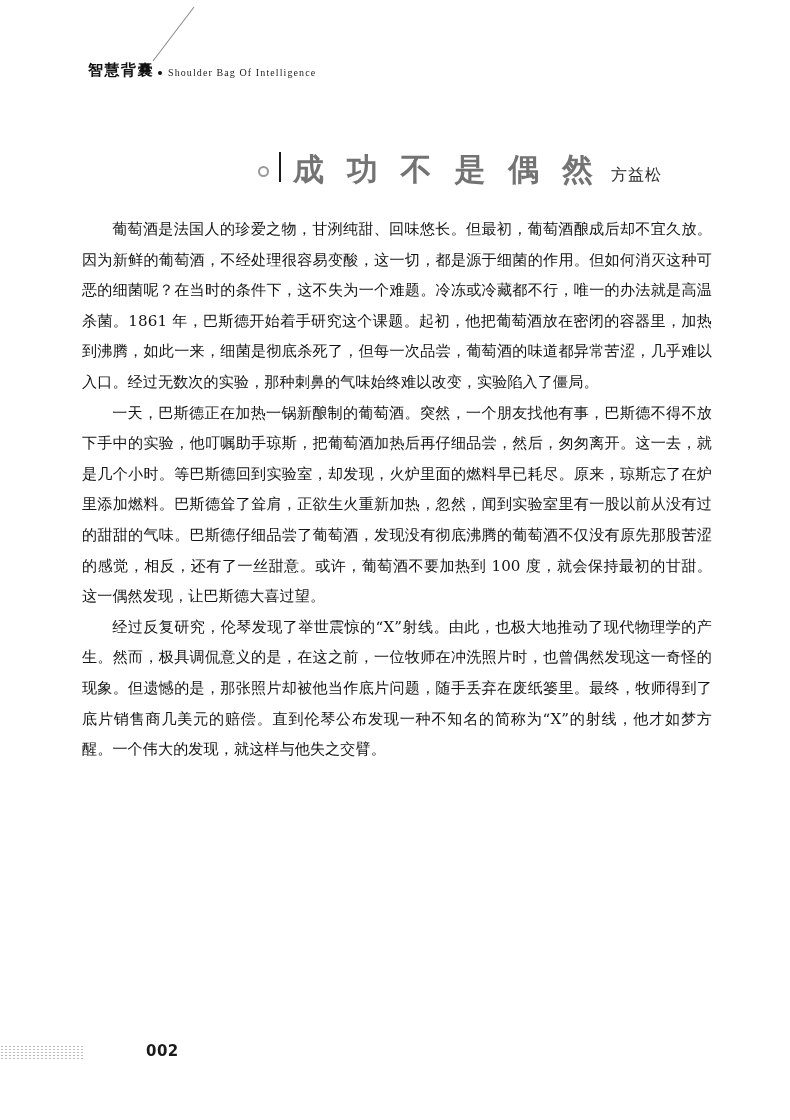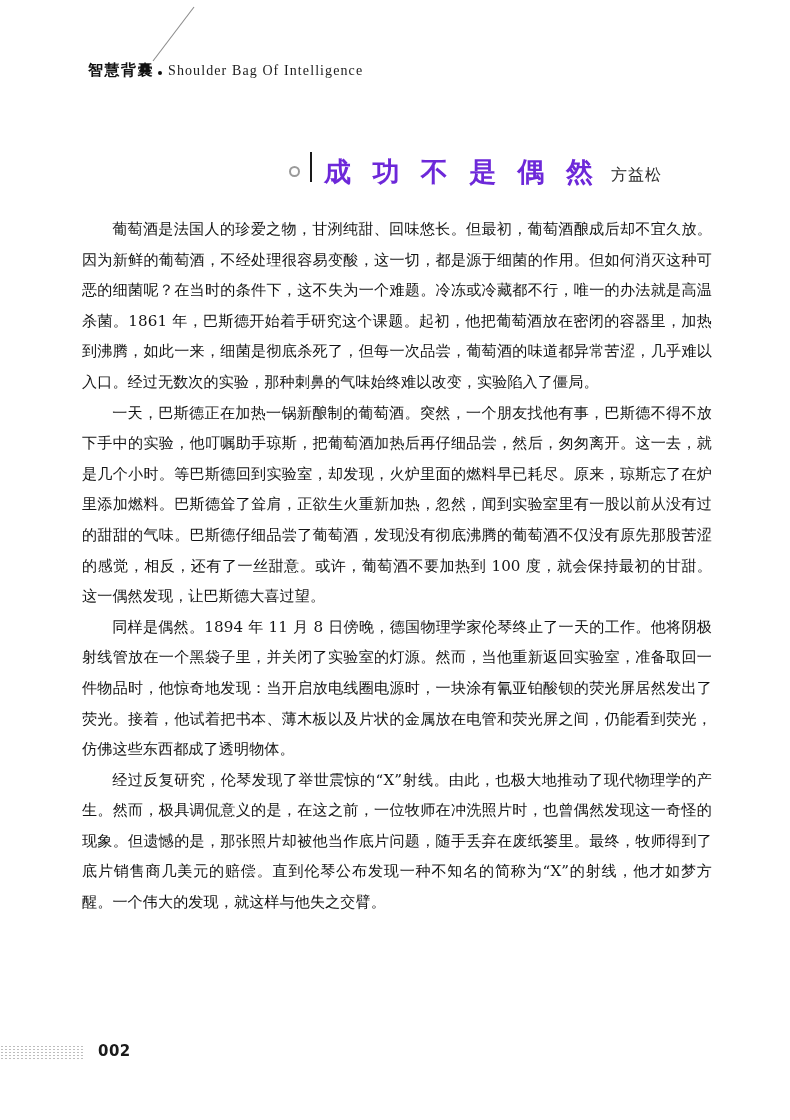--- a/index.html
+++ b/index.html
@@ -40,21 +40,21 @@
   .rh-dot {
     width: 4px;
     height: 4px;
     border-radius: 50%;
     background: #111;
     margin: 0 6px 3px 4px;
     flex: none;
   }
   .rh-en {
     font-family: "Liberation Serif", "DejaVu Serif", serif;
-    font-size: 14px;
+    font-size: 10px;
     letter-spacing: 1.1px;
     color: #1c1c1c;
     line-height: 1;
     white-space: nowrap;
   }
   .rh-slash {
     position: absolute;
     left: 150px;
     top: 6px;
     width: 46px;
@@ -94,23 +94,23 @@
   .title-rule {
     width: 2px;
     height: 30px;
     background: #1a1a1a;
     margin: 0 12px 3px 0;
     flex: none;
   }
   .title-text {
     font-family: "DejaVu Sans", "Liberation Sans", sans-serif;
     font-weight: bold;
-    font-size: 27px;
+    font-size: 31px;
     letter-spacing: 6px;
-    color: #6d28d9;
+    color: #737373;
     line-height: 1;
     white-space: nowrap;
   }
   .title-author {
     font-family: "DejaVu Sans", "Liberation Sans", sans-serif;
     font-size: 16px;
     letter-spacing: 1px;
     color: #2a2a2a;
     margin: 0 0 2px 12px;
     line-height: 1;
@@ -136,20 +136,21 @@
     letter-spacing: 0.1px;
   }
 
   
   .footer {
     position: absolute;
     left: 0;
     top: 1044px;
     display: flex;
     align-items: center;
+    gap: 48px;
   }
   .footer-dots {
     width: 84px;
     height: 14px;
     background-image:
       radial-gradient(#b9b9b9 0.8px, transparent 0.9px);
     background-size: 4px 3px;
     background-position: 0 0;
     opacity: 0.95;
   }
@@ -181,21 +182,20 @@
   <div class="title-block">
     <span class="title-bullet"></span>
     <span class="title-rule"></span>
     <span class="title-text">成 功 不 是 偶 然</span>
     <span class="title-author">方益松</span>
   </div>
 
   <div class="body-copy">
     <p>葡萄酒是法国人的珍爱之物，甘洌纯甜、回味悠长。但最初，葡萄酒酿成后却不宜久放。因为新鲜的葡萄酒，不经处理很容易变酸，这一切，都是源于细菌的作用。但如何消灭这种可恶的细菌呢？在当时的条件下，这不失为一个难题。冷冻或冷藏都不行，唯一的办法就是高温杀菌。1861 年，巴斯德开始着手研究这个课题。起初，他把葡萄酒放在密闭的容器里，加热到沸腾，如此一来，细菌是彻底杀死了，但每一次品尝，葡萄酒的味道都异常苦涩，几乎难以入口。经过无数次的实验，那种刺鼻的气味始终难以改变，实验陷入了僵局。</p>
     <p>一天，巴斯德正在加热一锅新酿制的葡萄酒。突然，一个朋友找他有事，巴斯德不得不放下手中的实验，他叮嘱助手琼斯，把葡萄酒加热后再仔细品尝，然后，匆匆离开。这一去，就是几个小时。等巴斯德回到实验室，却发现，火炉里面的燃料早已耗尽。原来，琼斯忘了在炉里添加燃料。巴斯德耸了耸肩，正欲生火重新加热，忽然，闻到实验室里有一股以前从没有过的甜甜的气味。巴斯德仔细品尝了葡萄酒，发现没有彻底沸腾的葡萄酒不仅没有原先那股苦涩的感觉，相反，还有了一丝甜意。或许，葡萄酒不要加热到 100 度，就会保持最初的甘甜。这一偶然发现，让巴斯德大喜过望。</p>
-    <p>同样是偶然。1894 年 11 月 8 日傍晚，德国物理学家伦琴终止了一天的工作。他将阴极射线管放在一个黑袋子里，并关闭了实验室的灯源。然而，当他重新返回实验室，准备取回一件物品时，他惊奇地发现：当开启放电线圈电源时，一块涂有氰亚铂酸钡的荧光屏居然发出了荧光。接着，他试着把书本、薄木板以及片状的金属放在电管和荧光屏之间，仍能看到荧光，仿佛这些东西都成了透明物体。</p>
     <p>经过反复研究，伦琴发现了举世震惊的“X”射线。由此，也极大地推动了现代物理学的产生。然而，极具调侃意义的是，在这之前，一位牧师在冲洗照片时，也曾偶然发现这一奇怪的现象。但遗憾的是，那张照片却被他当作底片问题，随手丢弃在废纸篓里。最终，牧师得到了底片销售商几美元的赔偿。直到伦琴公布发现一种不知名的简称为“X”的射线，他才如梦方醒。一个伟大的发现，就这样与他失之交臂。</p>
   </div>
 
   <div class="footer">
     <span class="footer-dots"></span>
     <span class="footer-page">002</span>
   </div>
 
 </div>
 

